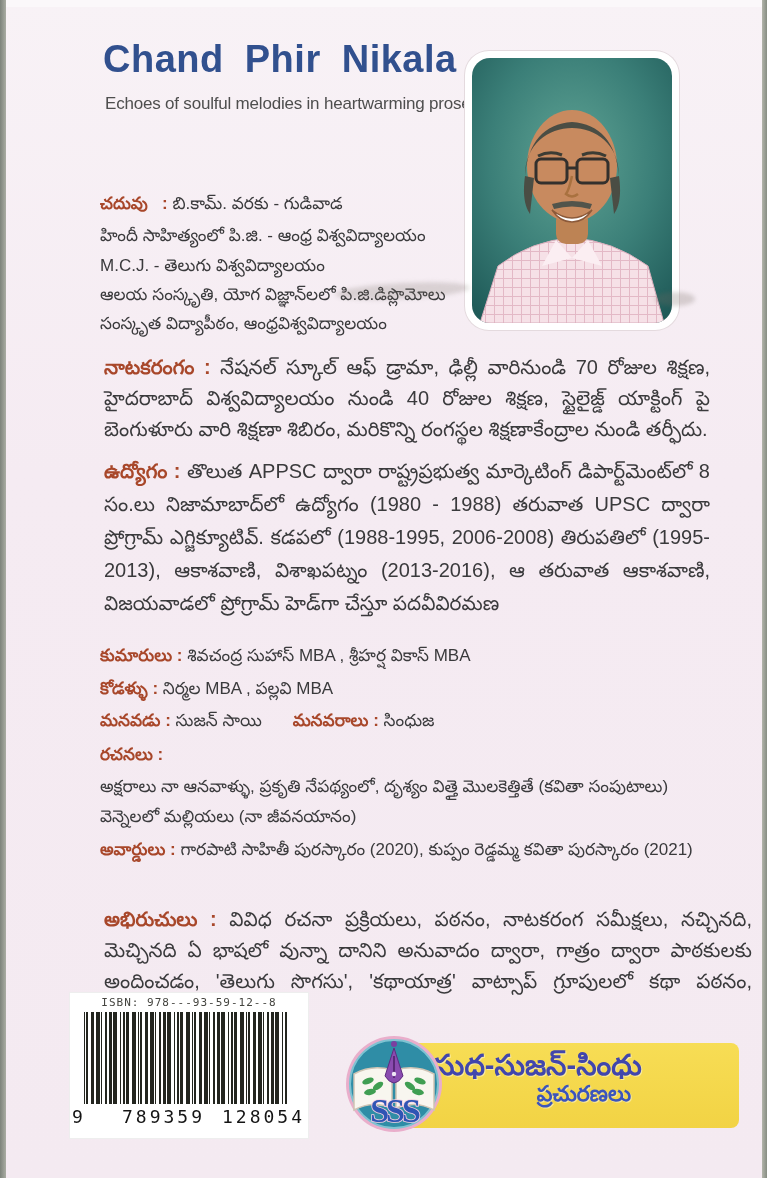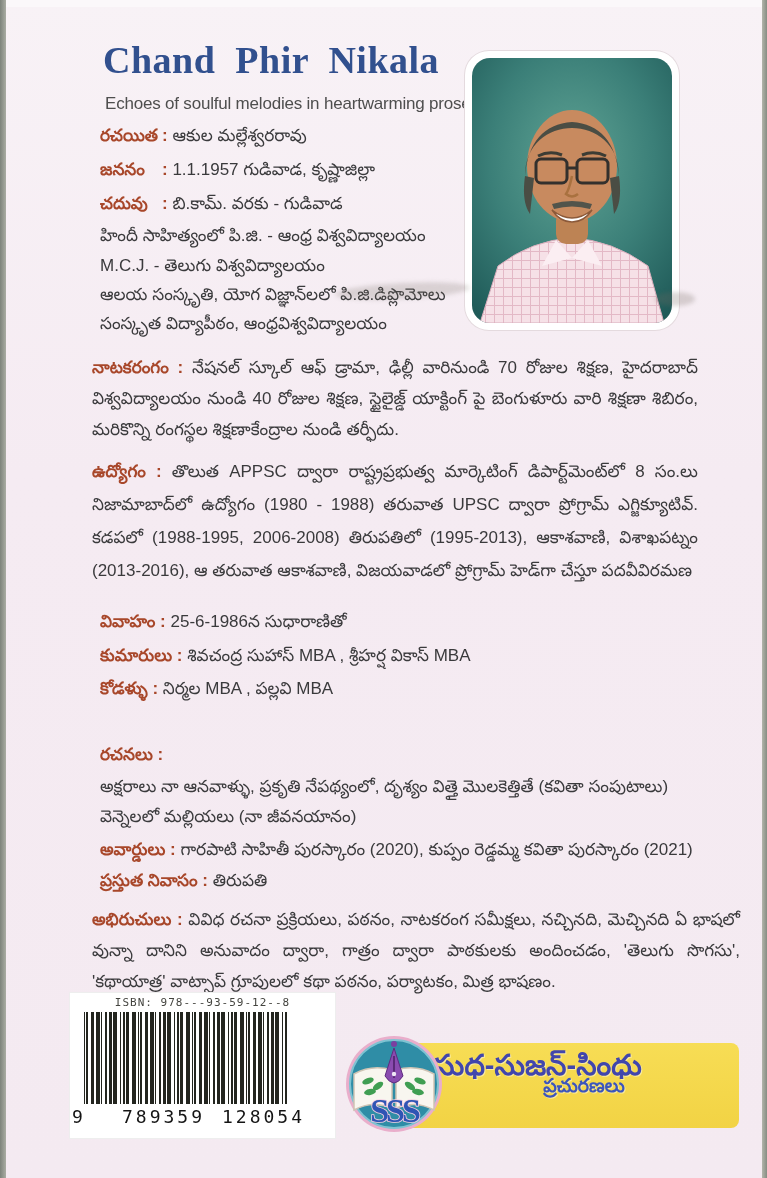--- a/index.html
+++ b/index.html
@@ -5,58 +5,58 @@
   html,body{margin:0;padding:0;}
   body{width:767px;height:1178px;position:relative;overflow:hidden;
        font-family:"Liberation Sans", sans-serif;background:#e9e2e6;}
   .page{position:absolute;inset:0;background:linear-gradient(180deg,#f8f2f6 0%,#f5ebf2 40%,#f4eaf1 100%);}
   .edge-left{position:absolute;left:0;top:0;width:6px;height:1178px;
              background:linear-gradient(90deg,#7d837b,#aaada3);}
   .edge-right{position:absolute;right:0;top:0;width:5px;height:1178px;
               background:linear-gradient(270deg,#868c82,#b3b5ab);}
   .edge-top{position:absolute;left:0;top:0;height:7px;width:767px;background:#fbf8fa;}
 
-  .title{position:absolute;left:103px;top:38px;font-family:Liberation Serif, serif;
+  .title{position:absolute;left:103px;top:38px;font-family:Liberation Sans, sans-serif;
          font-weight:700;font-size:38px;color:#31508e;word-spacing:10px;letter-spacing:.5px;}
   .subtitle{position:absolute;left:105px;top:94px;font-size:17px;color:#4e4e4e;letter-spacing:-.2px;}
 
   .row{position:absolute;left:100px;white-space:nowrap;font-size:17px;color:#3a3a3c;}
   .lbl{color:#a8472a;font-weight:700;}
   .lblw{display:inline-block;min-width:62px;}
-  .para{position:absolute;left:92px;font-size:17px;color:#3a3a3c;line-height:31px;text-align:justify;}
+  .para{position:absolute;left:104px;font-size:20px;color:#3a3a3c;line-height:31px;text-align:justify;}
   .plain{position:absolute;left:100px;white-space:nowrap;font-size:17px;color:#3a3a3c;}
   .pair-gap{display:inline-block;width:26px;}
 
   .photo{position:absolute;left:465px;top:51px;width:214px;height:279px;
          background:#ffffff;border-radius:24px;box-shadow:0 0 0 1px #e4dade;padding:0;}
   .photo svg{display:block;margin:7px;border-radius:18px;}
 
   .smudge{position:absolute;left:335px;top:283px;width:135px;height:16px;border-radius:50%;
           background:rgba(115,105,95,.22);filter:blur(2px);transform:rotate(-3deg);}
   .smudge2{position:absolute;left:655px;top:292px;width:40px;height:14px;border-radius:50%;
           background:rgba(115,105,95,.25);filter:blur(2px);}
 
-  .barcode-box{position:absolute;left:70px;top:993px;width:265px;height:145px;background:#ffffff;
+  .barcode-box{position:absolute;left:70px;top:993px;width:238px;height:145px;background:#ffffff;
                box-shadow:0 0 0 1px #eee;}
   .isbn-line{position:absolute;left:0;top:3px;width:100%;text-align:center;
              font-family:"DejaVu Sans Mono", monospace;font-size:11px;color:#44443f;letter-spacing:1px;}
   .bars{position:absolute;left:14px;top:19px;width:237px;height:92px;display:flex;align-items:stretch;}
   .bars div{background:#23251f;height:100%;}
   .bc-digits{position:absolute;left:0;top:113px;width:100%;height:26px;
              font-family:"DejaVu Sans Mono", monospace;font-size:18px;color:#141414;}
   .bc-d-left{position:absolute;left:2px;top:0;}
   .bc-d-mid{position:absolute;left:52px;top:0;letter-spacing:3px;}
   .bc-d-right{position:absolute;left:152px;top:0;letter-spacing:3px;}
 
   .banner{position:absolute;left:398px;top:1043px;width:341px;height:85px;border-radius:8px;
           background:linear-gradient(180deg,#f7dd55,#f2d344);}
   .banner .l1{position:absolute;left:36px;top:6px;width:300px;text-align:left;
               font-size:29px;font-weight:700;color:#4146ac;text-shadow:1px 1px 0 rgba(255,255,255,.45);}
-  .banner .l2{position:absolute;left:36px;top:32px;width:300px;text-align:center;
-              font-size:19px;font-weight:700;color:#3c55bb;text-shadow:1px 1px 0 rgba(255,255,255,.45);}
+  .banner .l2{position:absolute;left:36px;top:38px;width:300px;text-align:center;
+              font-size:22px;font-weight:700;color:#3c55bb;text-shadow:1px 1px 0 rgba(255,255,255,.45);}
   .logo{position:absolute;left:344px;top:1034px;width:100px;height:100px;}
 </style>
 </head>
 <body>
 
 <div class="page">
   <div class="edge-top"></div>
 
   <div class="title">Chand Phir Nikala</div>
   <div class="subtitle">Echoes of soulful melodies in heartwarming prose</div>
@@ -97,66 +97,58 @@
       <path d="M95,110 H105" stroke="#33302d" stroke-width="3"></path>
 
       <path d="M100,118 Q97,132 94,136 Q100,141 106,136" stroke="#a9713f" stroke-width="2.5" fill="none"></path>
 
       <path d="M80,146 Q100,140 120,146 L118,151 Q100,146 82,151 Z" fill="#52544b"></path>
 
       <path d="M80,152 Q100,168 120,152 Q112,164 100,164 Q88,164 80,152 Z" fill="#ffffff" stroke="#8c5a3a" stroke-width="1.5"></path>
     </svg>
   </div>
 
-  <div class="row" style="top:126px">
-    <span class="lbl lblw">రచయిత</span><span class="lbl">: </span><span>ఆకుల మల్లేశ్వరరావు</span>
-  </div>
-  <div class="row" style="top:160px">
-    <span class="lbl lblw">జననం</span><span class="lbl">: </span><span>1.1.1957 గుడివాడ, కృష్ణాజిల్లా</span>
-  </div>
   <div class="row" style="top:194px">
     <span class="lbl lblw">చదువు</span><span class="lbl">: </span><span>బి.కామ్. వరకు - గుడివాడ</span>
   </div>
   <div class="plain" style="top:256px">M.C.J. - తెలుగు విశ్వవిద్యాలయం</div>
   <div class="plain" style="top:226px">హిందీ సాహిత్యంలో పి.జి. - ఆంధ్ర విశ్వవిద్యాలయం</div>
   <div class="plain" style="top:314px">సంస్కృత విద్యాపీఠం, ఆంధ్రవిశ్వవిద్యాలయం</div>
   <div class="plain" style="top:285px">ఆలయ సంస్కృతి, యోగ విజ్ఞాన్‌లలో పి.జి.డిప్లొమోలు</div>
 
   <div class="smudge"></div>
   <div class="smudge2"></div>
 
   <div class="para" style="top:352px;width:606px">
     <span class="lbl">నాటకరంగం</span><span class="lbl"> : </span><span>నేషనల్ స్కూల్ ఆఫ్ డ్రామా, ఢిల్లీ వారినుండి 70 రోజుల శిక్షణ, హైదరాబాద్ విశ్వవిద్యాలయం నుండి 40 రోజుల శిక్షణ, స్టైలైజ్డ్ యాక్టింగ్ పై బెంగుళూరు వారి శిక్షణా శిబిరం, మరికొన్ని రంగస్థల శిక్షణాకేంద్రాల నుండి తర్ఫీదు.</span>
   </div>
 
   <div class="para" style="top:455px;width:606px;line-height:33px">
     <span class="lbl">ఉద్యోగం</span><span class="lbl"> : </span><span>తొలుత APPSC ద్వారా రాష్ట్రప్రభుత్వ మార్కెటింగ్ డిపార్ట్‌మెంట్‌లో 8 సం.లు నిజామాబాద్‌లో ఉద్యోగం (1980 - 1988) తరువాత UPSC ద్వారా ప్రోగ్రామ్ ఎగ్జిక్యూటివ్. కడపలో (1988-1995, 2006-2008) తిరుపతిలో (1995-2013), ఆకాశవాణి, విశాఖపట్నం (2013-2016), ఆ తరువాత ఆకాశవాణి, విజయవాడలో ప్రోగ్రామ్ హెడ్‌గా చేస్తూ పదవీవిరమణ</span>
   </div>
 
-  <div class="row" style="top:612px">
-    <span class="lbl">వివాహం</span><span class="lbl"> : </span><span>25-6-1986న సుధారాణితో</span>
-  </div>
   <div class="row" style="top:646px">
     <span class="lbl">కుమారులు</span><span class="lbl"> : </span><span>శివచంద్ర సుహాస్ MBA , శ్రీహర్ష వికాస్ MBA</span>
   </div>
   <div class="row" style="top:679px">
     <span class="lbl">కోడళ్ళు</span><span class="lbl"> : </span><span>నిర్మల MBA , పల్లవి MBA</span>
   </div>
+  <div class="row" style="top:711px">
+    <span class="lbl">మనవడు</span><span class="lbl"> : </span><span>సుజన్ సాయి</span><span class="pair-gap"></span>
+    <span class="lbl">మనవరాలు</span><span class="lbl"> : </span><span>సింధుజ</span>
+  </div>
 
   <div class="row" style="top:745px">
     <span class="lbl">రచనలు :</span>
   </div>
   <div class="plain" style="top:777px">అక్షరాలు నా ఆనవాళ్ళు, ప్రకృతి నేపథ్యంలో, దృశ్యం విత్తై మొలకెత్తితే (కవితా సంపుటాలు)</div>
   <div class="plain" style="top:807px">వెన్నెలలో మల్లియలు (నా జీవనయానం)</div>
 
   <div class="row" style="top:840px">
     <span class="lbl">అవార్డులు</span><span class="lbl"> : </span><span>గారపాటి సాహితీ పురస్కారం (2020), కుప్పం రెడ్డమ్మ కవితా పురస్కారం (2021)</span>
-  </div>
-  <div class="row" style="top:871px">
-    <span class="lbl">ప్రస్తుత నివాసం</span><span class="lbl"> : </span><span>తిరుపతి</span>
   </div>
 
   <div class="para" style="top:904px;width:648px">
     <span class="lbl">అభిరుచులు</span><span class="lbl"> : </span><span>వివిధ రచనా ప్రక్రియలు, పఠనం, నాటకరంగ సమీక్షలు, నచ్చినది, మెచ్చినది ఏ భాషలో వున్నా దానిని అనువాదం ద్వారా, గాత్రం ద్వారా పాఠకులకు అందించడం, 'తెలుగు సొగసు', 'కథాయాత్ర' వాట్సాప్ గ్రూపులలో కథా పఠనం, పర్యాటకం, మిత్ర భాషణం.</span>
   </div>
 
   <div class="barcode-box">
     <div class="isbn-line">ISBN: 978---93-59-12--8</div>
     <div class="bars">
         <div style="width: 1px; margin-right: 1px;"></div>

